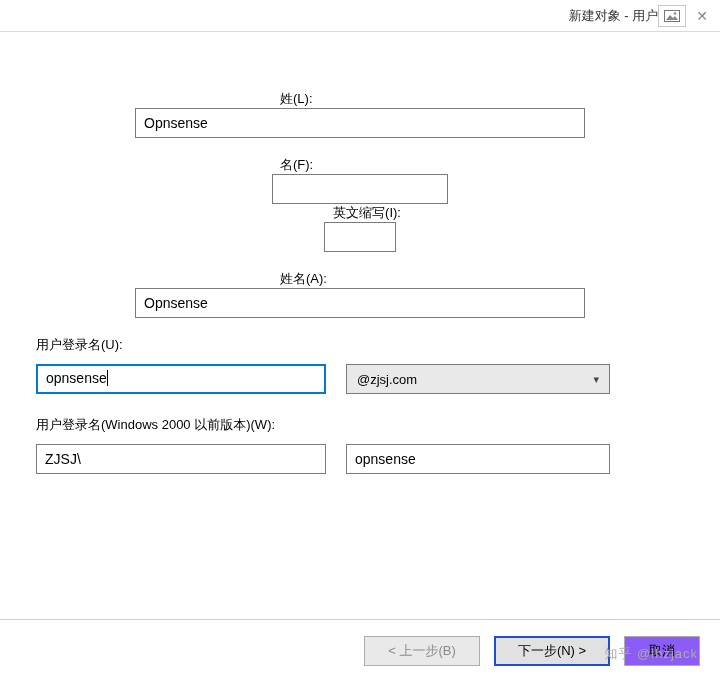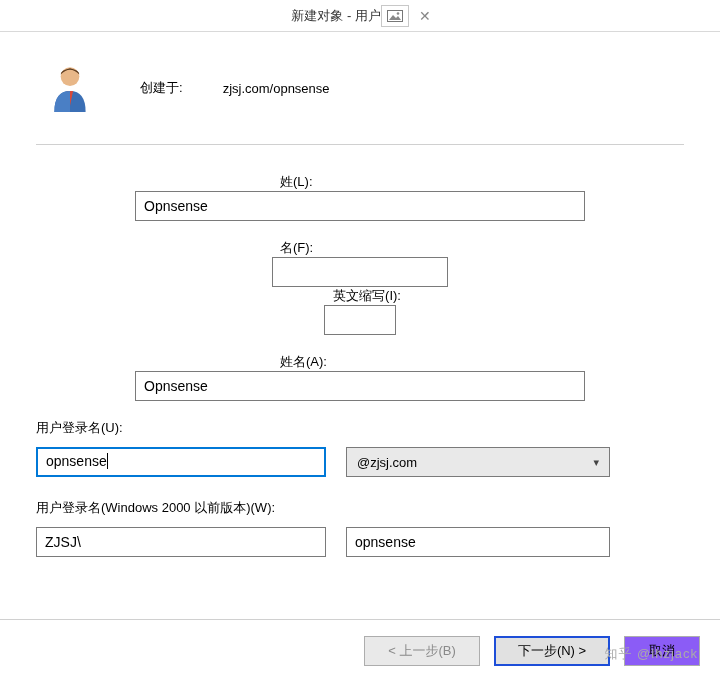--- a/index.html
+++ b/index.html
@@ -9,21 +9,21 @@
       background: #fff;
       color: #000;
       width: 720px;
       height: 681px;
       overflow: hidden;
       position: relative;
     }
     .titlebar {
       display: flex;
       align-items: center;
-      justify-content: center;
+      justify-content: flex-end;
       height: 32px;
       padding: 0 8px 0 14px;
       border-bottom: 1px solid #d9d9d9;
       font-size: 13px;
       color: #333;
     }
     .titlebar-right {
       display: flex;
       align-items: center;
       gap: 6px;
@@ -193,33 +193,20 @@
         <polygon points="2,10 6,5 9,8 11,6 14,10" fill="#888"></polygon>
         <circle cx="11" cy="3.5" r="1.3" fill="#888"></circle>
       </svg>
     </div>
     <span class="close-x">✕</span>
   </div>
 </div>
 
 <div class="content">
 
-  <div class="header-section">
-    <div class="user-icon-wrap">
-      <svg viewBox="0 0 50 50" width="52" height="52">
-        <circle cx="25" cy="14" r="9" fill="#e8b788"></circle>
-        <path d="M16 12 Q25 3 34 12 Q34 8 25 6 Q16 8 16 12" fill="#5a3a1e"></path>
-        <path d="M10 48 Q10 28 25 28 Q40 28 40 48 Z" fill="#3b6fb5"></path>
-        <path d="M22 28 L25 42 L28 28 Z" fill="#d74a3b"></path>
-        <path d="M10 48 Q10 28 25 28 L25 48 Z" fill="#4a7fc5"></path>
-      </svg>
-    </div>
-    <span class="created-label">创建于:</span>
-    <span class="created-path">zjsj.com/opnsense</span>
-  </div>
 
   <div class="form-area">
 
     <div class="row">
       <span class="lbl">姓(L):</span>
       <input class="txt w-large" value="Opnsense" style="">
     </div>
 
     <div class="row">
       <span class="lbl">名(F):</span>

